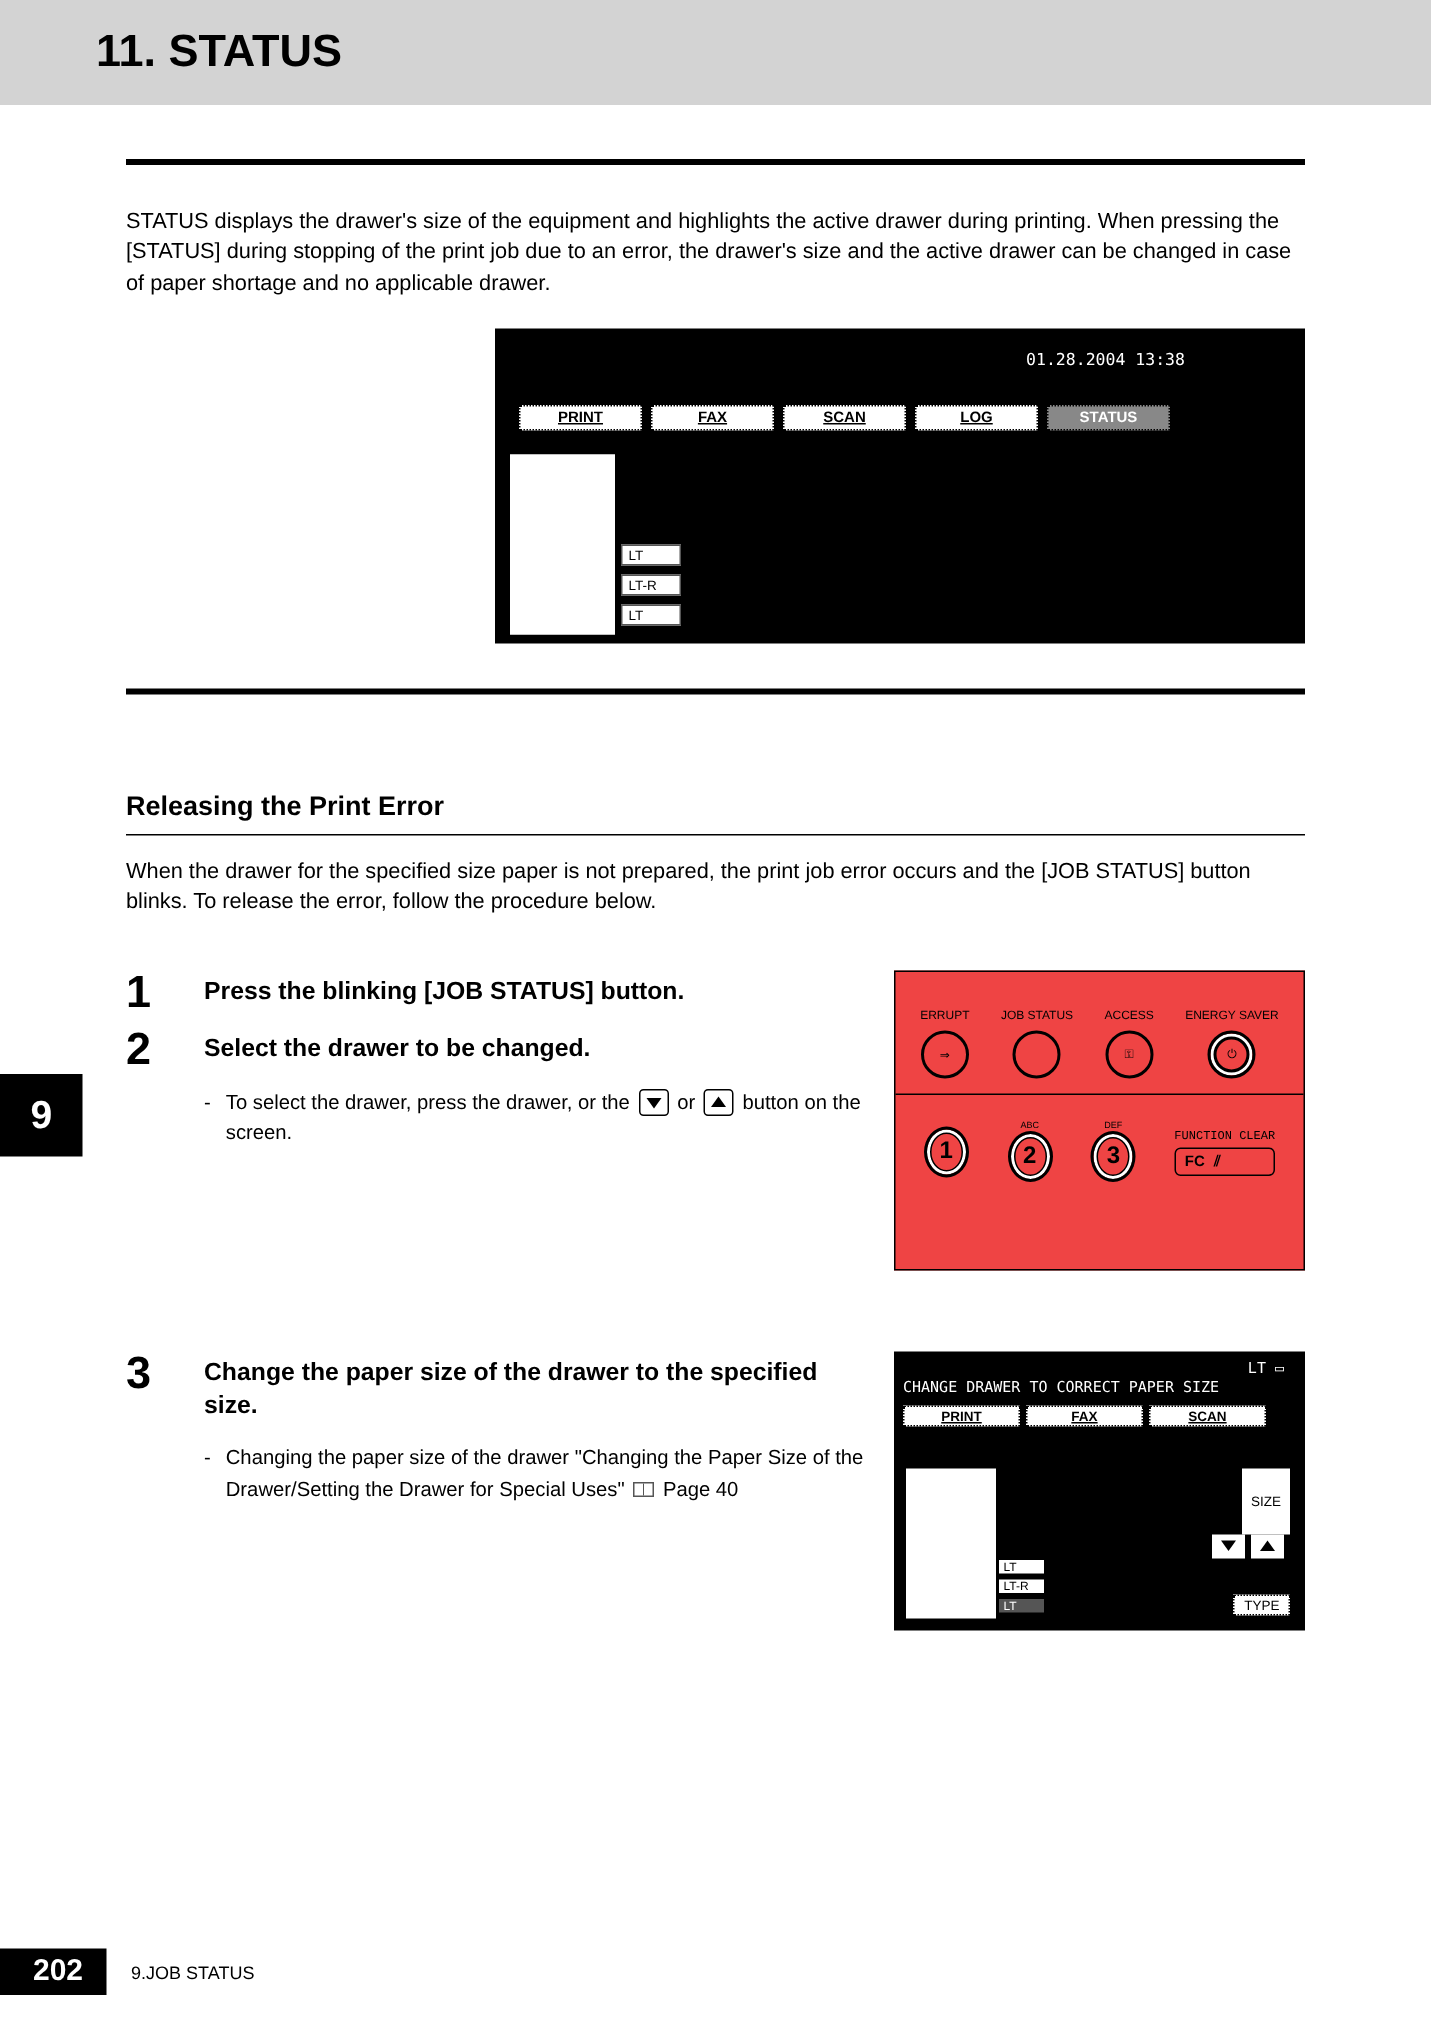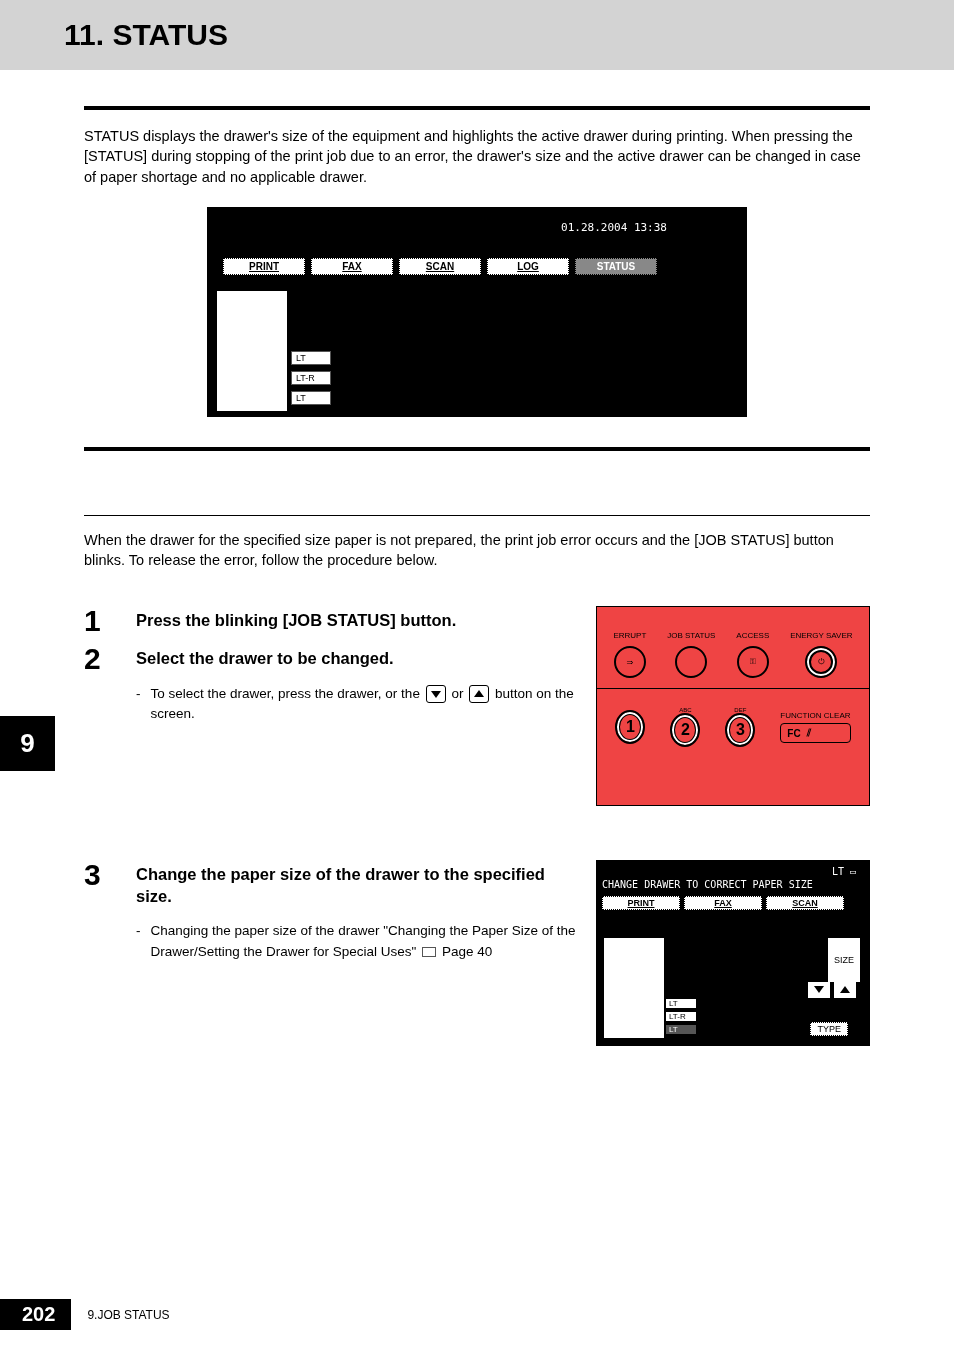--- a/index.html
+++ b/index.html
@@ -27,28 +27,28 @@
       border: none;
       border-top: 4px solid #000;
       margin: 0;
     }
     .thin-rule {
       border: none;
       border-top: 1px solid #000;
       margin: 0;
     }
     .intro {
-      margin-top: 16px;
+      margin-top: 28px;
       margin-bottom: 20px;
       font-size: 14.5px;
       line-height: 1.4;
     }
     .screen-img-wrap {
       display: flex;
-      justify-content: center;
+      justify-content: flex-end;
       margin-bottom: 30px;
     }
     .screen-img {
       width: 540px;
       height: 210px;
       background: #000;
       position: relative;
       padding: 10px;
     }
     .screen-top-date {
@@ -240,20 +240,21 @@
       display: flex;
       align-items: center;
       justify-content: center;
       font-size: 16px;
       font-weight: bold;
       box-shadow: inset 0 0 0 2px #fff, inset 0 0 0 3px #000;
     }
     .fc-label {
       font-size: 8px;
       margin-bottom: 3px;
+      font-family: Liberation Mono, monospace;
     }
     .fc-key {
       border: 1px solid #000;
       border-radius: 4px;
       padding: 3px 6px;
       font-size: 10px;
       font-weight: bold;
       display: flex;
       gap: 6px;
       align-items: center;
@@ -306,21 +307,21 @@
     .size-btn {
       position: absolute;
       right: 10px;
       top: 78px;
       background: #fff;
       font-size: 9px;
       padding: 17px 6px;
     }
     .type-btn {
       position: absolute;
-      right: 22px;
+      right: 10px;
       bottom: 10px;
       background: #fff;
       font-size: 9px;
       padding: 1px 6px;
       border: 1px dotted #000;
     }
     .arrow-btns {
       position: absolute;
       right: 14px;
       bottom: 48px;
@@ -442,20 +443,21 @@
           <div class="drawer-label">LT-R</div>
           <div class="drawer-label">LT</div>
         </div>
       </div>
     </div>
   </div>
 
   <hr class="thick-rule">
 
   <div class="subsection">
+    <div class="subsection-title">Releasing the Print Error</div>
     <hr class="thin-rule">
     <p class="subsection-text">When the drawer for the specified size paper is not prepared, the print job error occurs and the [JOB STATUS] button blinks. To release the error, follow the procedure below.</p>
   </div>
 
   <div class="steps">
 
     <div class="step-row">
       <div class="step-left">
         <div class="step">
           <div class="step-num">1</div>

